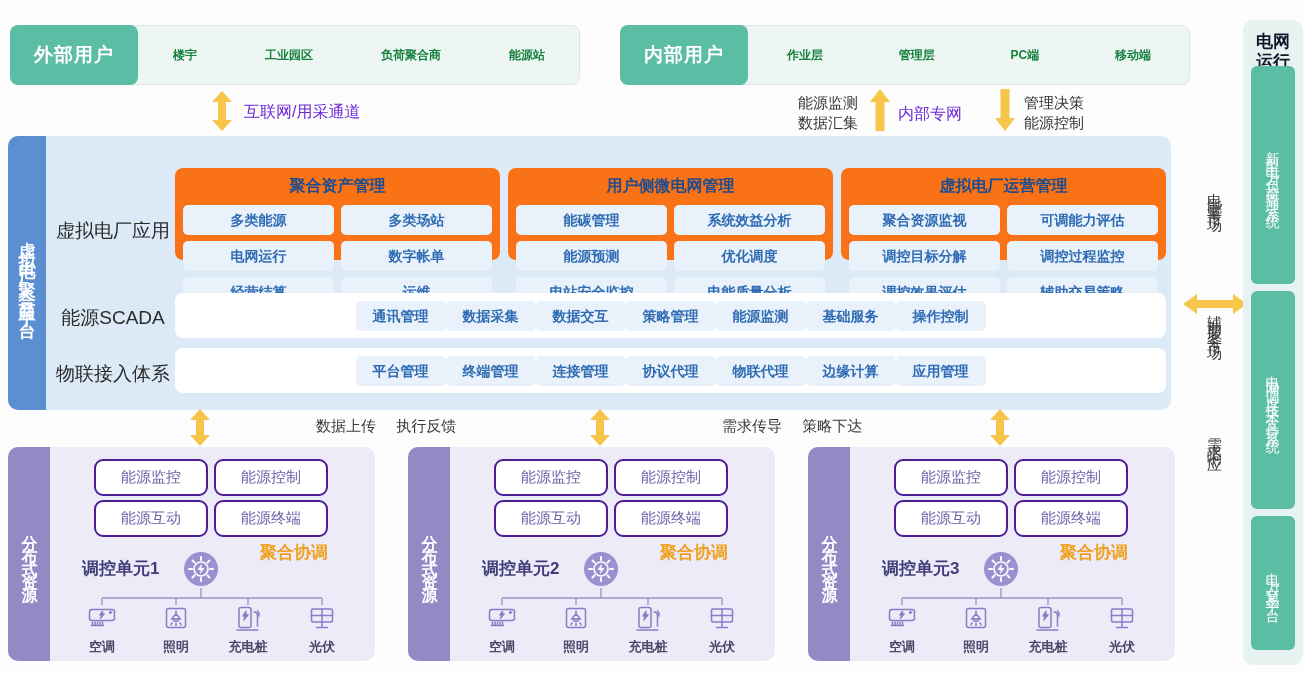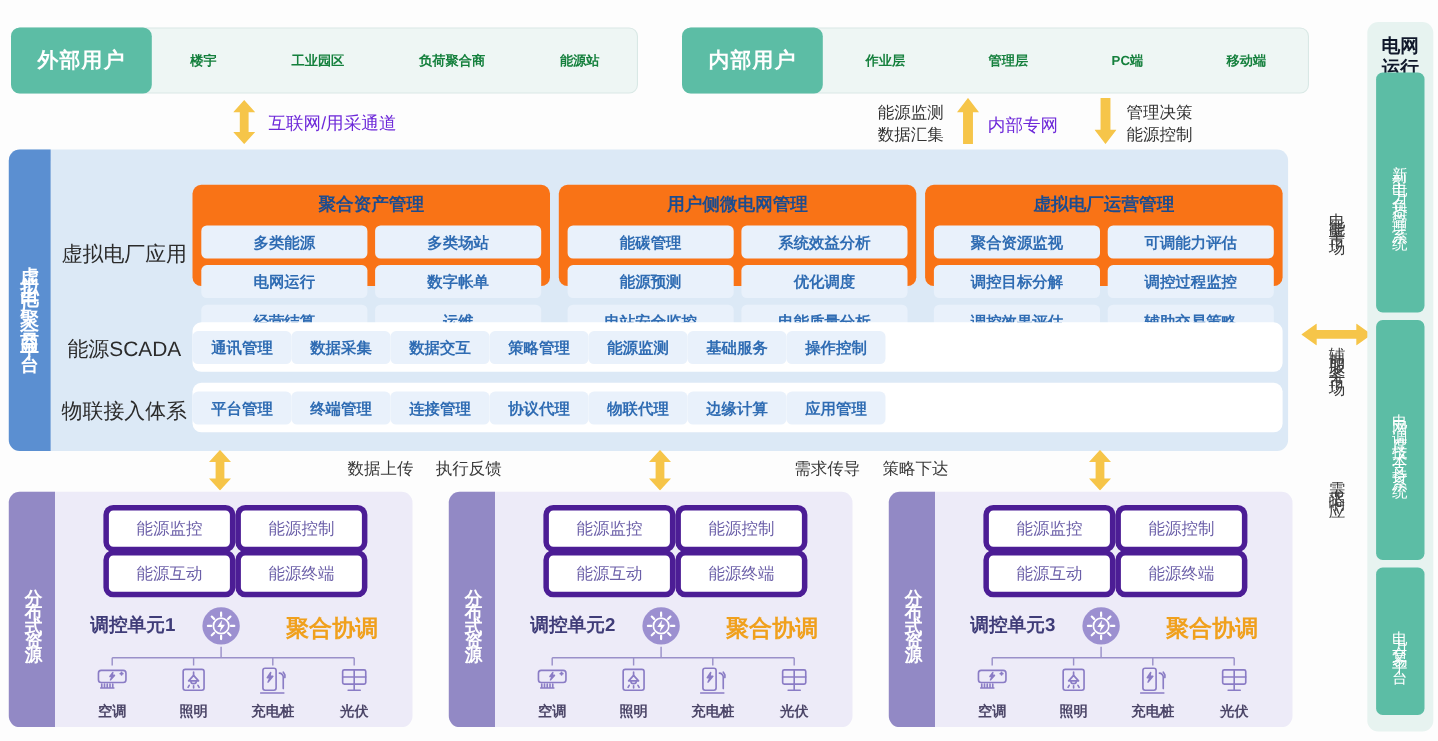--- a/index.html
+++ b/index.html
@@ -24,41 +24,41 @@
                 border-radius:10px 0 0 10px;display:flex;align-items:center;justify-content:center;}
   .vtext{writing-mode:vertical-rl;text-orientation:upright;}
   #platform-bar span{color:#fff;font-size:17px;font-weight:bold;letter-spacing:10px;}
   .rowlabel{position:absolute;left:40px;width:130px;text-align:center;color:#2b2b2b;font-size:19px;}
   .card{position:absolute;top:32px;width:325px;height:92px;background:#f97316;border-radius:8px;}
   .card .ct{margin-top:8px;text-align:center;font-size:16px;font-weight:bold;color:#1c4c8f;}
   .card .grid{display:grid;grid-template-columns:repeat(2,1fr);gap:6px 7px;margin:8px 8px 0;}
   .chip{height:30px;line-height:30px;text-align:center;background:#e9f1fb;border-radius:5px;
         color:#2f6cb3;font-size:14px;font-weight:600;white-space:nowrap;}
   .hbar{position:absolute;left:167px;width:991px;height:45px;background:#fff;border-radius:8px;
-        display:flex;align-items:center;justify-content:flex-start;}
+        display:flex;align-items:center;justify-content:center;}
   .hchip{height:30px;line-height:30px;padding:0 17px;background:#e9f1fb;border-radius:5px;
          color:#2f6cb3;font-size:14px;font-weight:600;white-space:nowrap;}
   
   .market{position:absolute;left:1192px;width:44px;display:flex;align-items:center;justify-content:center;}
   .market span{color:#3c3c3c;font-size:15px;letter-spacing:6px;}
   #gridpanel{position:absolute;left:1243px;top:20px;width:60px;height:645px;background:#e7f3f0;border-radius:10px;}
   #gridpanel .gtitle{position:absolute;left:10px;top:12px;width:40px;text-align:center;
                      color:#0f172a;font-size:17px;font-weight:bold;line-height:1.2;}
   .gbox{position:absolute;left:8px;width:44px;background:#5cbda5;border-radius:6px;
         display:flex;align-items:center;justify-content:center;}
   .gbox span{color:#fff;font-size:14px;letter-spacing:7px;}
   
   .section{position:absolute;top:447px;width:367px;height:214px;background:#edebf8;border-radius:10px;}
   .section .pbar{position:absolute;left:0;top:0;width:42px;height:214px;background:#9289c5;
                  border-radius:10px 0 0 10px;display:flex;align-items:center;justify-content:center;}
   .section .pbar span{color:#fff;font-size:16px;font-weight:bold;letter-spacing:13px;}
-  .wbox{position:absolute;width:110px;height:33px;background:#fff;border:5px solid #4c1d95;border-radius:9px;
+  .wbox{position:absolute;width:110px;height:33px;background:#fff;border:2px solid #4c1d95;border-radius:9px;
         color:#6b5fa8;font-size:15px;display:flex;align-items:center;justify-content:center;}
   .unit{position:absolute;top:110px;font-size:17px;font-weight:bold;color:#3f3c78;white-space:nowrap;}
-  .coord{position:absolute;top:110px;font-size:21px;font-weight:bold;color:#f0a01d;white-space:nowrap;}
+  .coord{position:absolute;top:94px;font-size:17px;font-weight:bold;color:#f0a01d;white-space:nowrap;}
   .devlbl{position:absolute;top:191px;width:62px;text-align:center;font-size:13px;font-weight:bold;color:#4c4668;}
   .yellow{fill:#f6c549;}
   .flowtxt{position:absolute;top:417px;font-size:15px;color:#3a3a3a;white-space:nowrap;}
   .flowtxt .gap{display:inline-block;width:16px;}
 </style>
 </head>
 <body>
 
 <div id="page">
 

